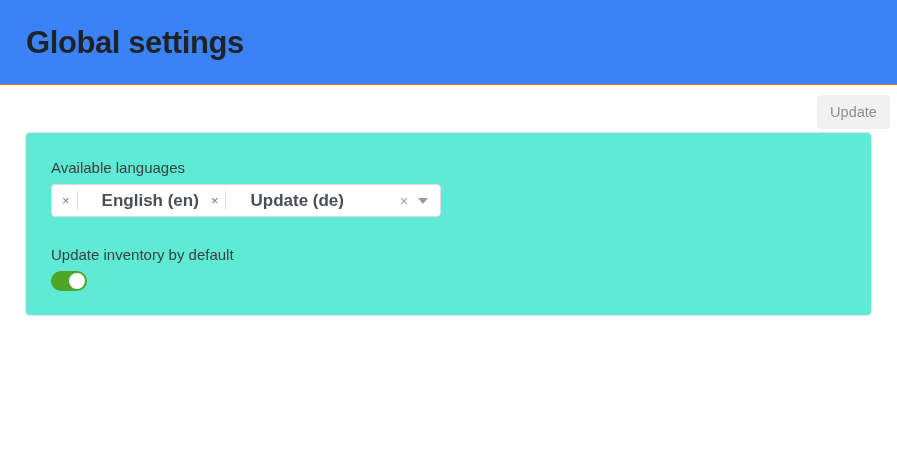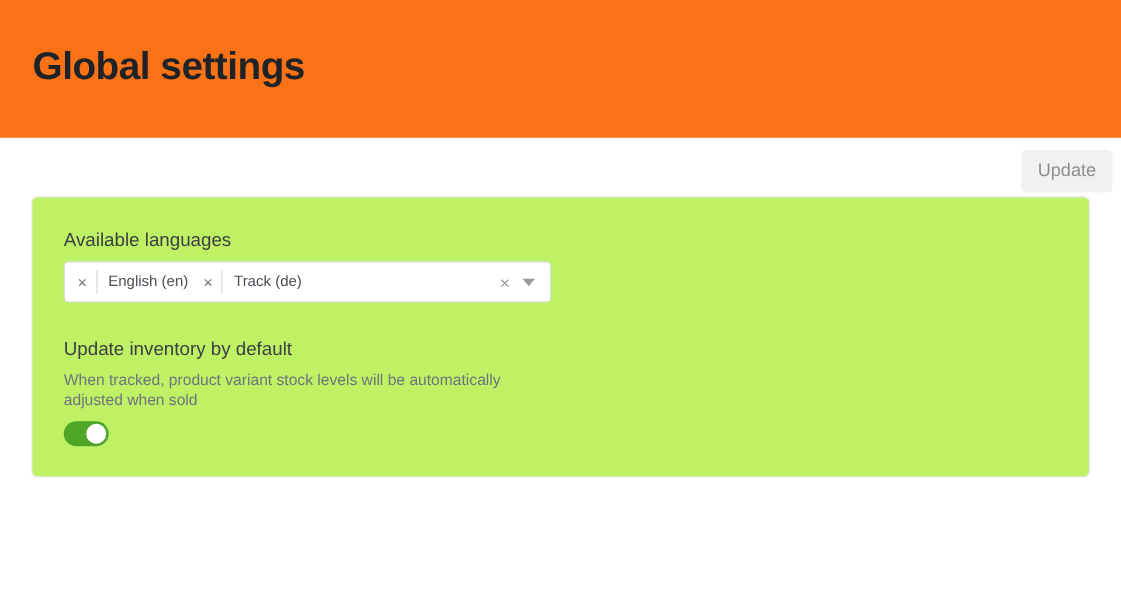--- a/index.html
+++ b/index.html
@@ -10,24 +10,24 @@
     width: 897px;
     height: 471px;
     background: #ffffff;
     font-family: "Liberation Sans", sans-serif;
     color: #24292e;
     overflow: hidden;
   }
 
   
   .page-header {
-    height: 110px;
-    box-sizing: border-box;
-    background: #f97316;
-    border-bottom: 5px solid #f97316;
+    height: 85px;
+    box-sizing: border-box;
+    background: #3b82f6;
+    border-bottom: 1px solid #f97316;
     display: flex;
     align-items: center;
     padding: 0 26px;
   }
   .page-title {
     font-size: 31px;
     font-weight: bold;
     letter-spacing: -0.4px;
     color: #1f2328;
     margin: 0;
@@ -55,21 +55,21 @@
     text-align: center;
     padding: 0;
     cursor: default;
   }
 
   
   .card {
     margin: 0 0 0 25px;
     width: 847px;
     box-sizing: border-box;
-    background: #bef264;
+    background: #5eead4;
     border: 1px solid #e6e6e6;
     border-radius: 5px;
     padding: 26px 25px 24px 25px;
   }
 
   .row {
     display: flex;
     gap: 34px;
   }
   .col {
@@ -109,25 +109,26 @@
     white-space: nowrap;
   }
   .chip-remove {
     font-size: 13px;
     color: #72777d;
     line-height: 1;
     padding: 0 7px 0 2px;
     cursor: pointer;
   }
   .chip-label {
-    font-size: 12px;
+    font-size: 17px;
     color: #4a4f55;
     border-left: 1px solid #d8dde2;
-    padding-left: 9px;
+    padding-left: 24px;
     line-height: 19px;
+    font-weight: bold;
   }
   .ms-spacer { flex: 1 1 auto; }
   .ms-clear {
     font-size: 14px;
     color: #9a9a9a;
     line-height: 1;
     padding: 0 10px 0 4px;
     cursor: pointer;
   }
   .ms-caret {
@@ -194,34 +195,33 @@
     <div class="col">
       <div class="field-label">Available languages</div>
 
       <div class="multiselect">
         <span class="chip">
           <span class="chip-remove">×</span>
           <span class="chip-label">English (en)</span>
         </span>
         <span class="chip">
           <span class="chip-remove">×</span>
-          <span class="chip-label">Track (de)</span>
+          <span class="chip-label">Update (de)</span>
         </span>
         <span class="ms-spacer"></span>
         <span class="ms-clear">×</span>
         <span class="ms-caret"></span>
       </div>
     </div>
 
 
   </div>
 
   <div class="row section-2">
     <div class="col">
       <div class="field-label">Update inventory by default</div>
-      <div class="field-desc">When tracked, product variant stock levels will be automatically adjusted when sold</div>
       <div class="toggle" style="background: rgb(79, 165, 38);">
         <div class="toggle-knob"></div>
       </div>
     </div>
   </div>
 
 </div>
 
 </body></html>

